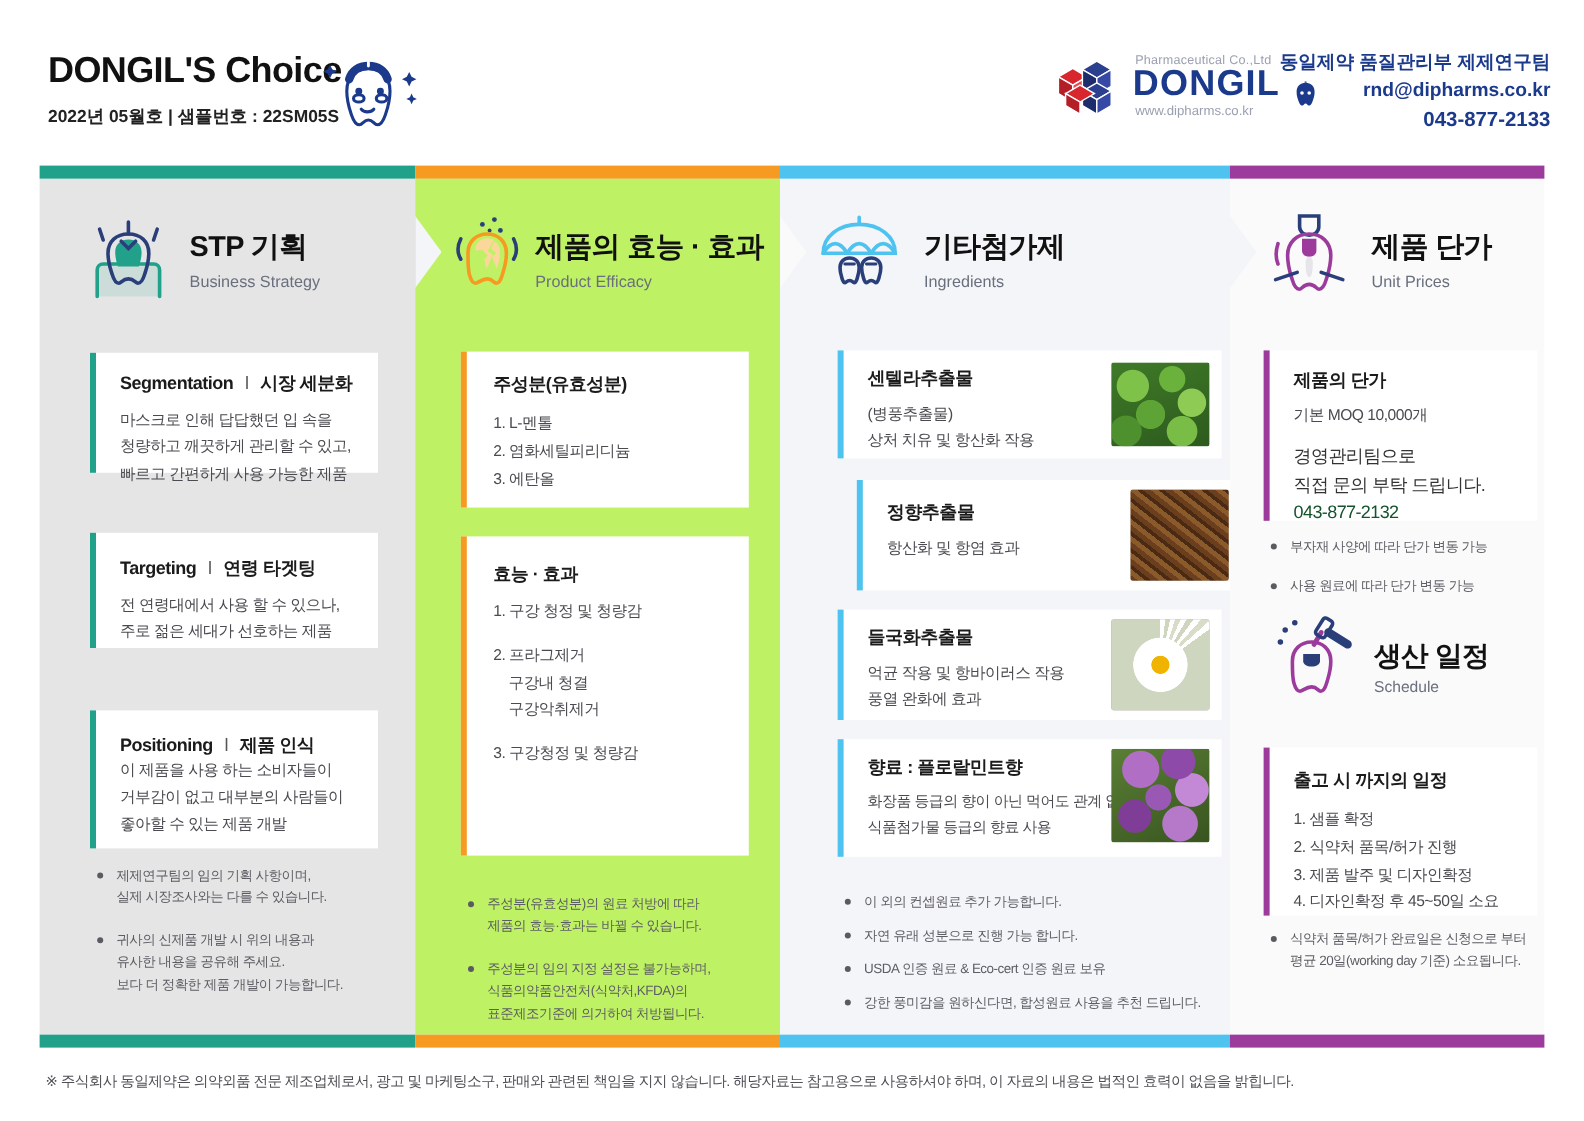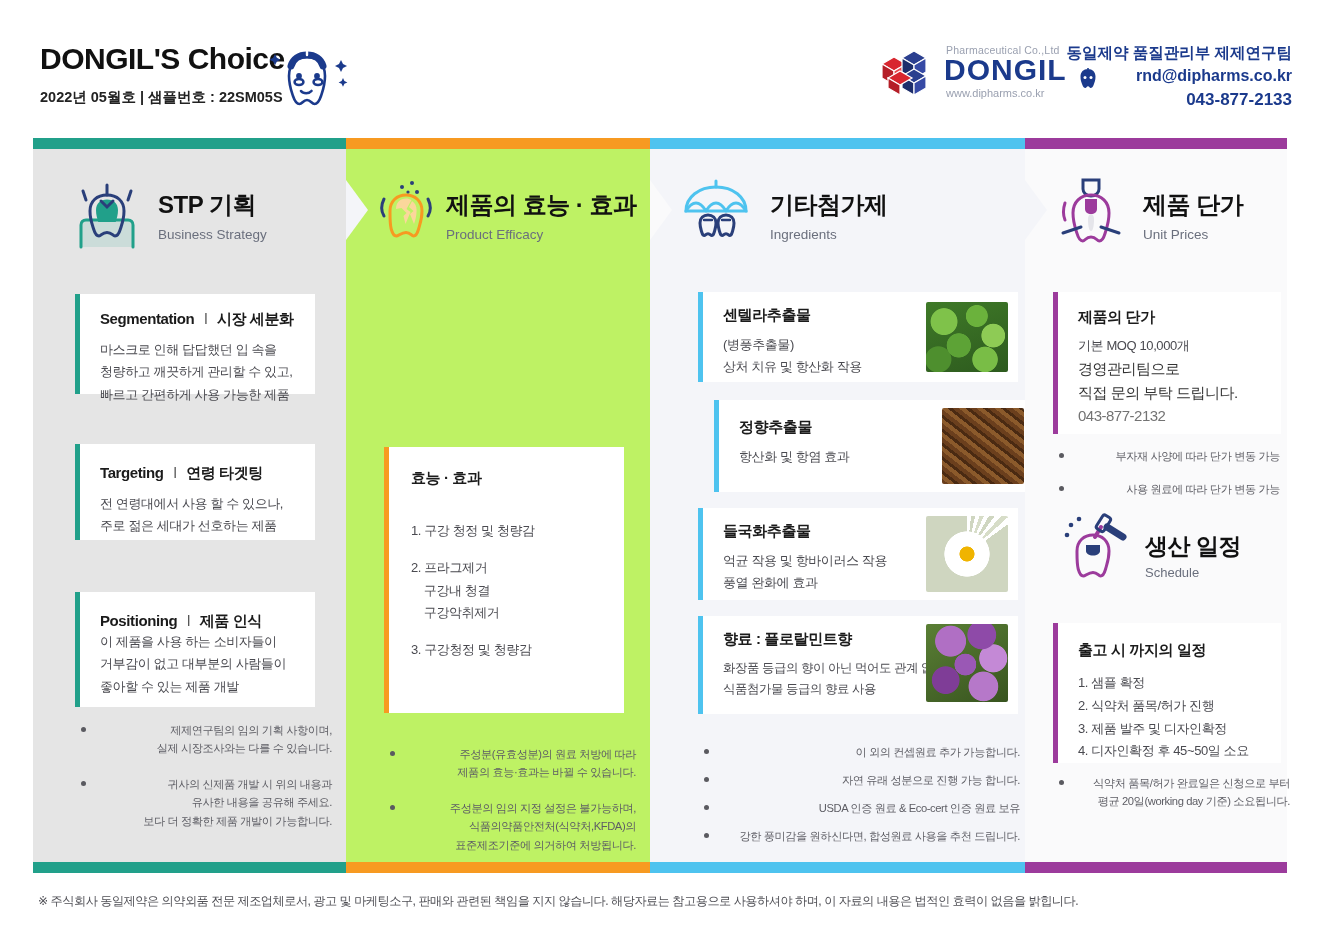--- a/index.html
+++ b/index.html
@@ -92,21 +92,21 @@
 
   .thumb { position: absolute; border-radius: 2px; overflow: hidden; }
 
   
   .notes { position: absolute; }
   .note { position: relative; padding-left: 20px; margin-bottom: 13px; }
   .note:before {
     content: ""; position: absolute; left: 4px; top: 6px;
     width: 5px; height: 5px; border-radius: 50%; background: #5a5a60;
   }
-  .note div { font-size: 11.2px; color: #5d5d64; line-height: 1.62; letter-spacing: -0.4px; text-align: right; }
+  .note div { font-size: 11.2px; color: #5d5d64; line-height: 1.62; letter-spacing: -0.4px; }
 
   
   .footer {
     position: absolute; left: 38px; top: 893px; width: 1250px;
     font-size: 12.2px; color: #4f4f55; letter-spacing: -0.5px;
   }
 
   .sched-head { position: absolute; }
   .sched-head .kr { font-size: 23px; font-weight: 700; color: #111; letter-spacing: -0.5px; }
   .sched-head .en { font-size: 13px; color: #6a6f7d; margin-top: 3px; }
@@ -261,24 +261,32 @@
             <circle cx="47" cy="17" r="2" fill="#2a3f7a"></circle>
             <circle cx="38" cy="17" r="1.6" fill="#2a3f7a"></circle>
           </g>
         </svg>
         <div class="tx" style="left:100px">
           <div class="kr">제품의 효능 · 효과</div>
           <div class="en">Product Efficacy</div>
         </div>
       </div>
 
+      <div class="card" style="left:38px; top:144px; width:240px; height:130px; border-left-color:#f79a21; padding:18px 0 0 22px;">
+        <div class="h">주성분(유효성분)</div>
+        <div style="margin-top:12px">
+          <div class="li">1. L-멘톨</div>
+          <div class="li">2. 염화세틸피리디늄</div>
+          <div class="li">3. 에탄올</div>
+        </div>
+      </div>
 
       <div class="card" style="left:38px; top:298px; width:240px; height:266px; border-left-color:#f79a21; padding:22px 0 0 22px;">
         <div class="h">효능 · 효과</div>
-        <div style="margin-top:32px">
+        <div style="margin-top:10px">
           <div class="li">1. 구강 청정 및 청량감</div>
           <div class="li" style="height:14px"></div>
           <div class="li">2. 프라그제거</div>
           <div class="li" style="white-space:pre">    구강내 청결</div>
           <div class="li" style="white-space:pre">    구강악취제거</div>
           <div class="li" style="height:14px"></div>
           <div class="li">3. 구강청정 및 청량감</div>
         </div>
       </div>
 
@@ -408,24 +416,24 @@
         </svg>
         <div class="tx" style="left:118px">
           <div class="kr">제품 단가</div>
           <div class="en">Unit Prices</div>
         </div>
       </div>
 
       <div class="card" style="left:28px; top:143px; width:228px; height:142px; border-left-color:#9c3b9c; padding:16px 0 0 20px;">
         <div class="h">제품의 단가</div>
         <div class="p" style="margin-top:8px">기본 MOQ 10,000개</div>
-        <div style="">
+        <div style="margin-top:12px">
           <div style="font-size:15px;color:#333;line-height:1.55;letter-spacing:-0.5px">경영관리팀으로</div>
           <div style="font-size:15px;color:#333;line-height:1.55;letter-spacing:-0.5px">직접 문의 부탁 드립니다.</div>
-          <div style="font-size:15px;color:#737373;line-height:1.55;letter-spacing:-0.5px">043-877-2132</div>
+          <div style="font-size:15px;color:#14532d;line-height:1.55;letter-spacing:-0.5px">043-877-2132</div>
         </div>
       </div>
 
       <div class="notes" style="left:30px; top:298px; width:225px;">
         <div class="note" style="margin-bottom:15px">
           <div>부자재 사양에 따라 단가 변동 가능</div>
         </div>
         <div class="note">
           <div>사용 원료에 따라 단가 변동 가능</div>
         </div>

